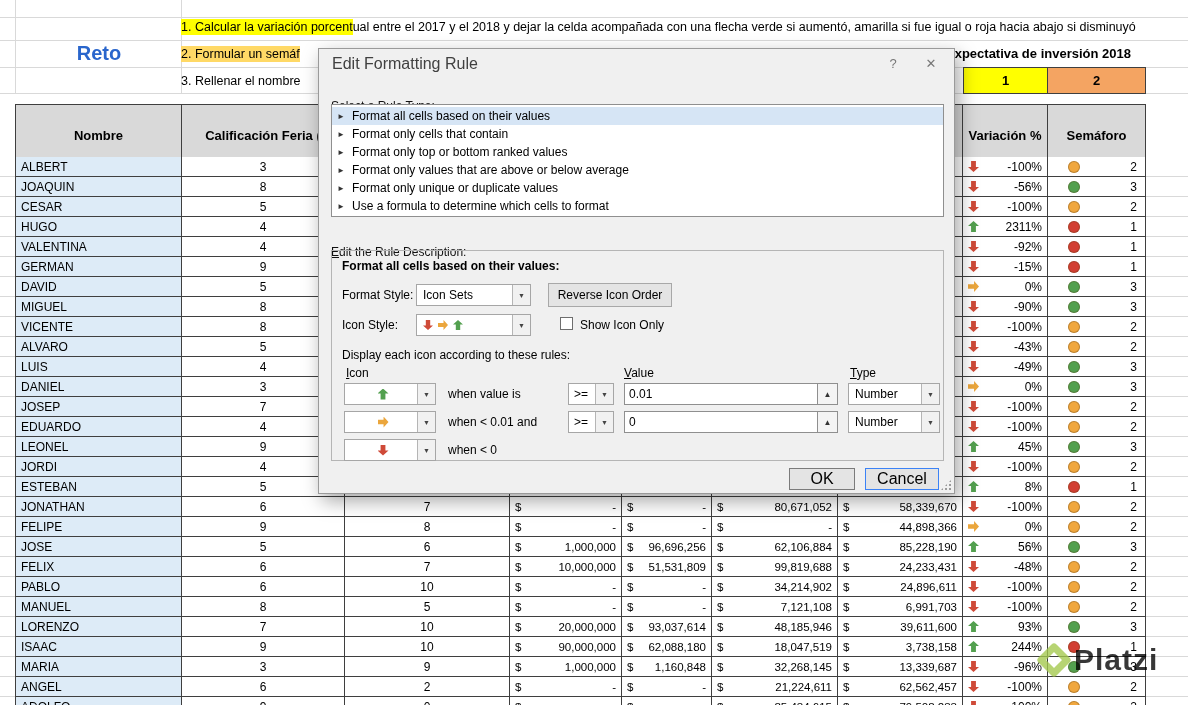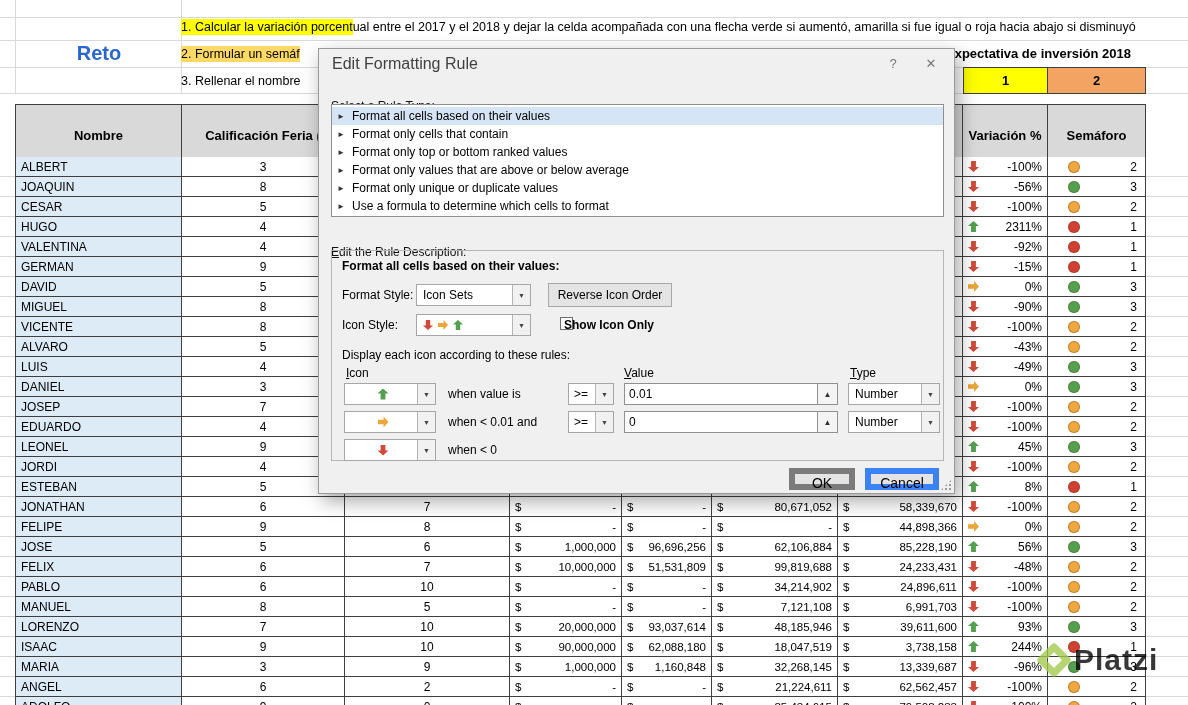--- a/index.html
+++ b/index.html
@@ -98,35 +98,35 @@
          display:flex;align-items:center;padding:0 20px 0 6px;}
   .combo .combo-arrow{position:absolute;right:0;top:0;bottom:0;width:17px;border-left:1px solid #b5b5b5;
          background:#f1f1f1;display:flex;align-items:center;justify-content:center;font-size:7px;color:#444;}
   #combo-fstyle{left:84px;top:33px;width:115px;}
   #combo-istyle{left:84px;top:63px;width:115px;gap:5px;justify-content:flex-start;}
   #combo-istyle .arrow{width:10px;height:10px;}
   #btn-reverse{position:absolute;left:216px;top:32px;width:124px;height:24px;background:#e4e4e4;
                border:1px solid #a8a8a8;font-size:12px;font-family:inherit;}
   #cb-showicon{position:absolute;left:228px;top:66px;width:13px;height:13px;background:#fff;
                border:1px solid #6e6e6e;box-sizing:border-box;}
-  #lbl-showicon{left:232px;top:67px;font-weight:bold;}
+  #lbl-showicon{left:248px;top:67px;}
   .rrow{position:absolute;left:0;right:0;height:22px;}
   #rr1{top:132px;} #rr2{top:160px;} #rr3{top:188px;}
   .icon-combo{left:12px;width:92px;justify-content:center;}
   .icon-combo .arrow{width:11px;height:11px;}
   .cond{position:absolute;left:116px;top:4px;}
   .op-combo{left:236px;width:46px;padding:0 18px 0 5px;}
   .valwrap{position:absolute;left:292px;top:0;width:214px;height:22px;border:1px solid #8f8f8f;
            background:#fff;box-sizing:border-box;display:flex;}
   .val-input{flex:1;border:none;outline:none;padding:0 4px;font-size:12px;font-family:inherit;min-width:0;background:transparent;}
   .ref-btn{width:19px;border-left:1px solid #8f8f8f;background:#f4f4f4;display:flex;align-items:center;
            justify-content:center;font-size:8px;color:#333;flex:0 0 auto;}
   .type-combo{left:516px;width:92px;}
-  .dlg-btn2{position:absolute;top:419px;height:22px;background:#e4e4e4;border:6px solid #3b82f6;
-            font-size:14px;font-family:inherit;}
+  .dlg-btn2{position:absolute;top:419px;height:22px;background:#e4e4e4;border:1px solid #3b82f6;
+            font-size:16px;font-family:inherit;}
   #btn-ok{left:470px;width:66px;border-color:#7b7b7b;}
   #btn-cancel{left:546px;width:74px;}
   #grip{position:absolute;right:2px;bottom:2px;width:12px;height:12px;
         background-image:radial-gradient(circle,#9a9a9a 1px,transparent 1.4px);
         background-size:4px 4px;clip-path:polygon(100% 0,100% 100%,0 100%);}
 </style>
 </head>
 <body>
 
 <div id="screen">

